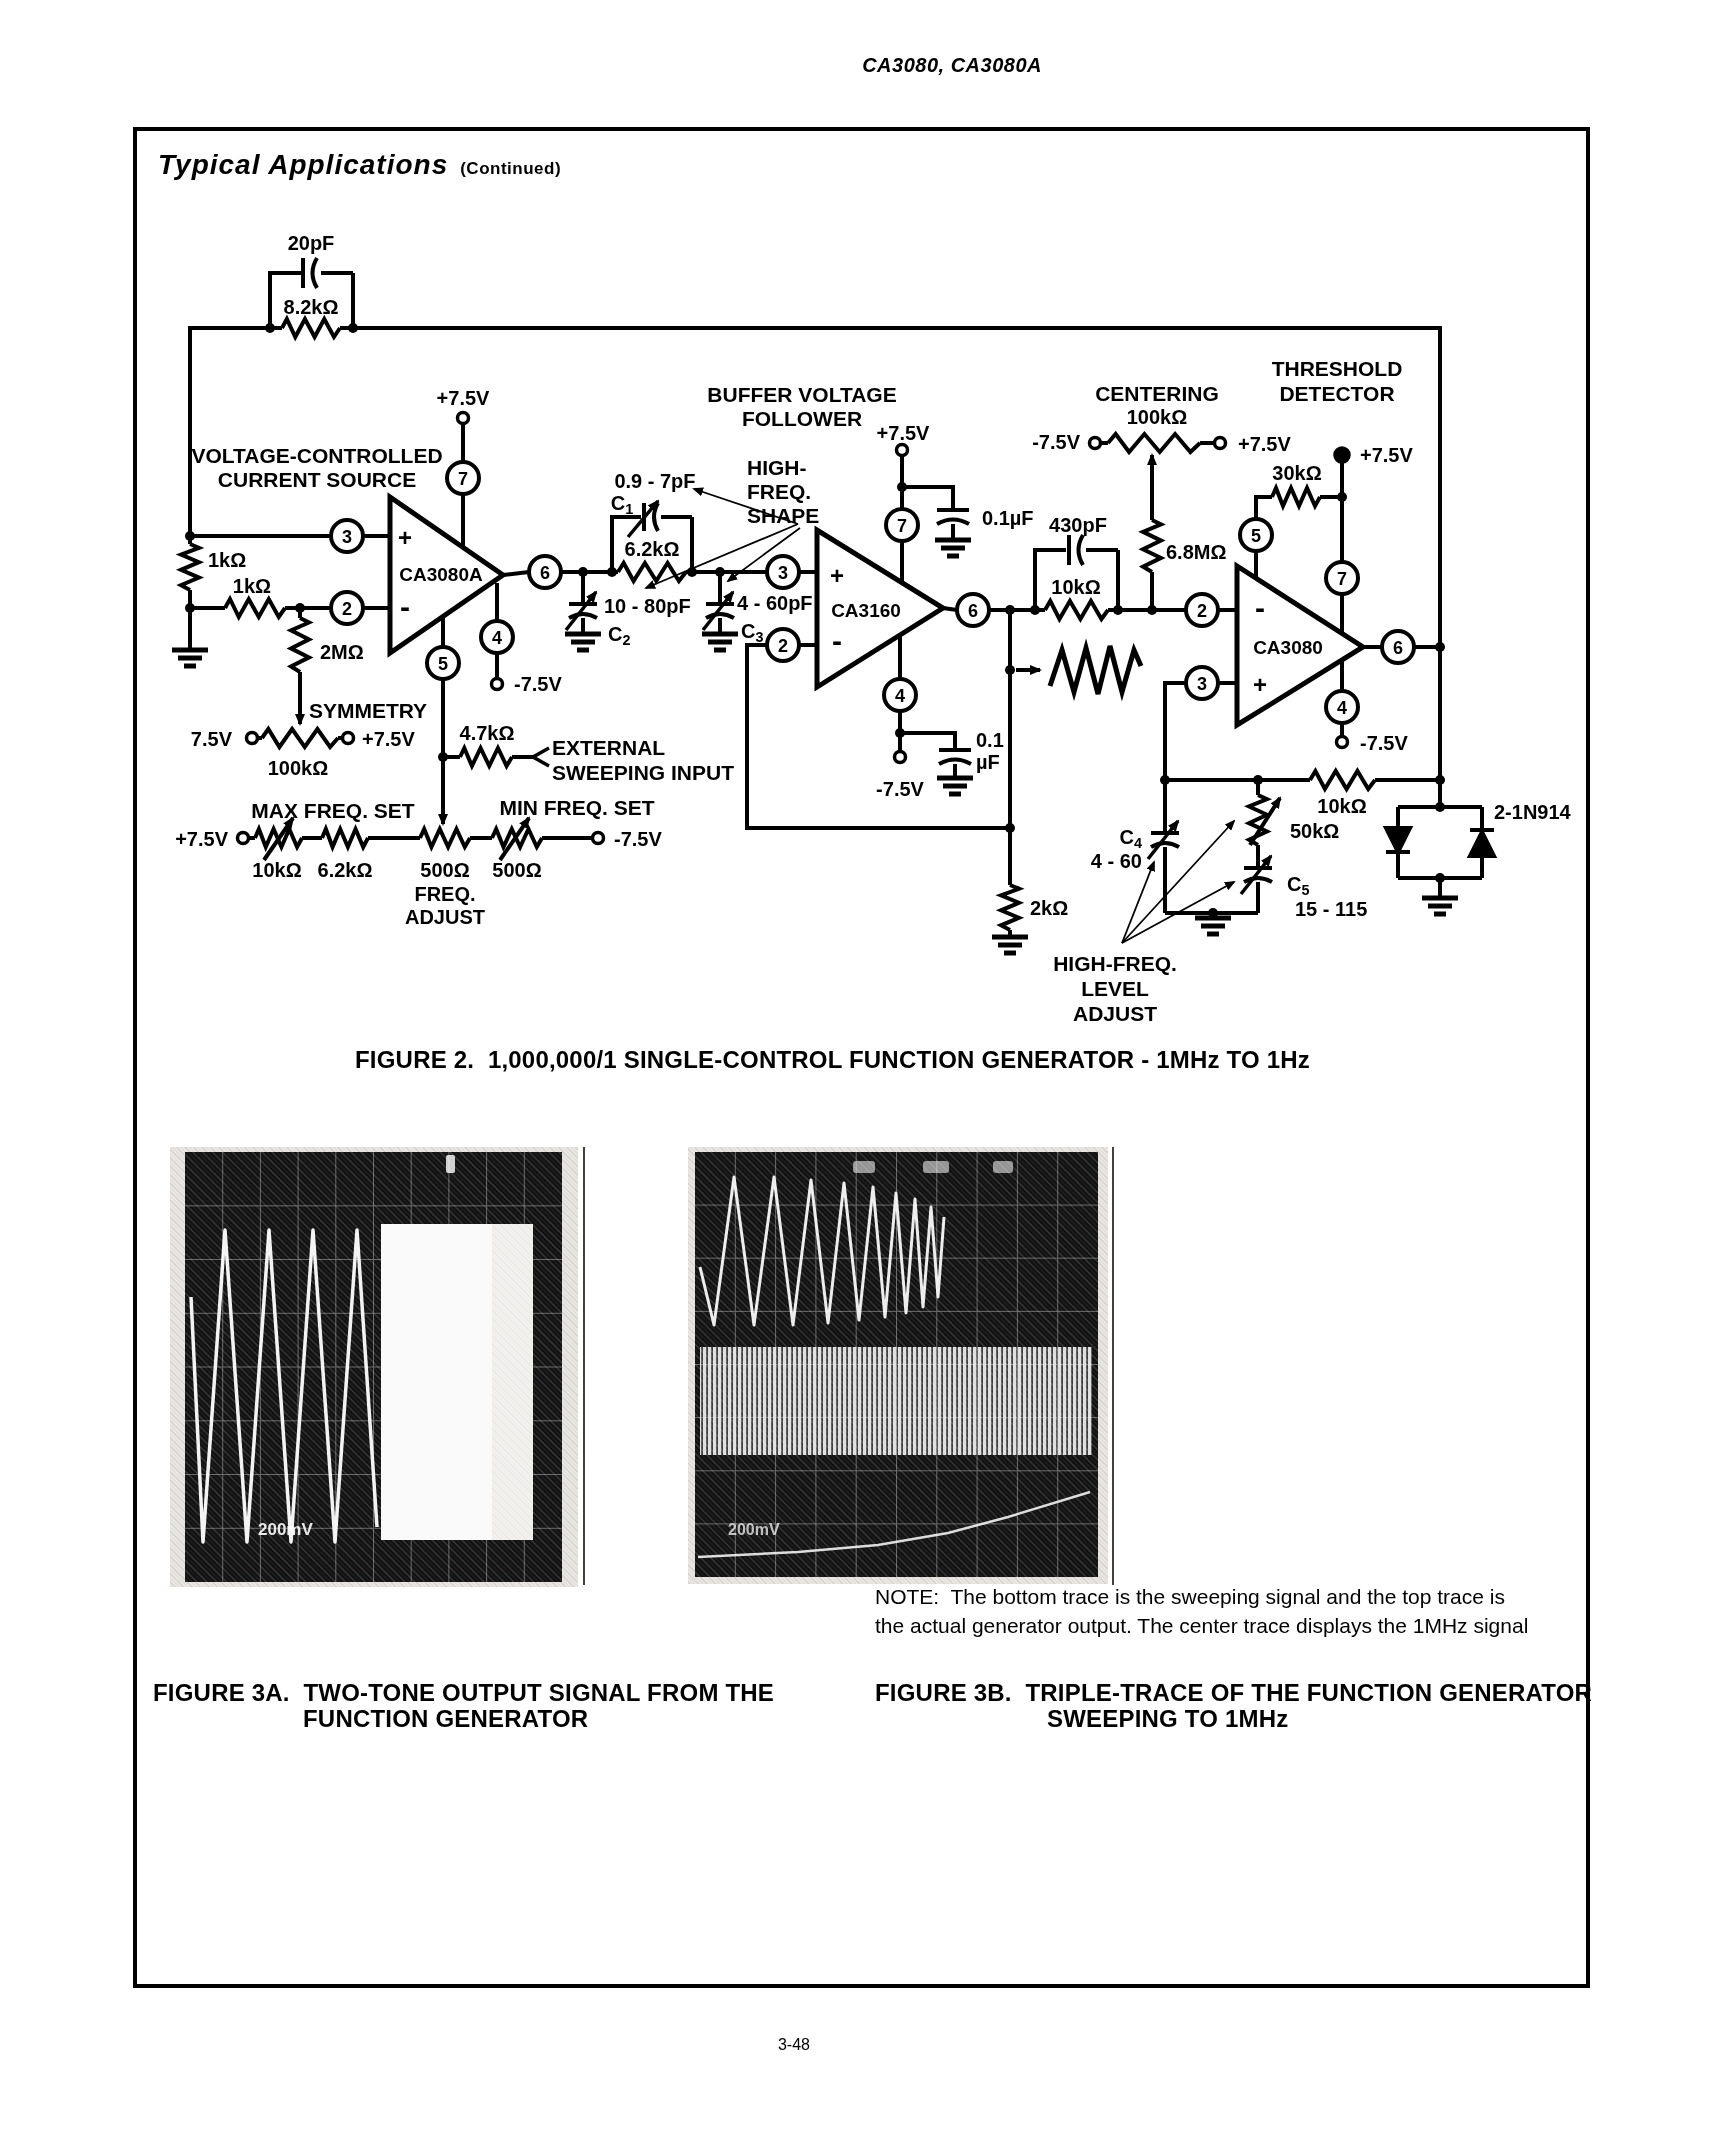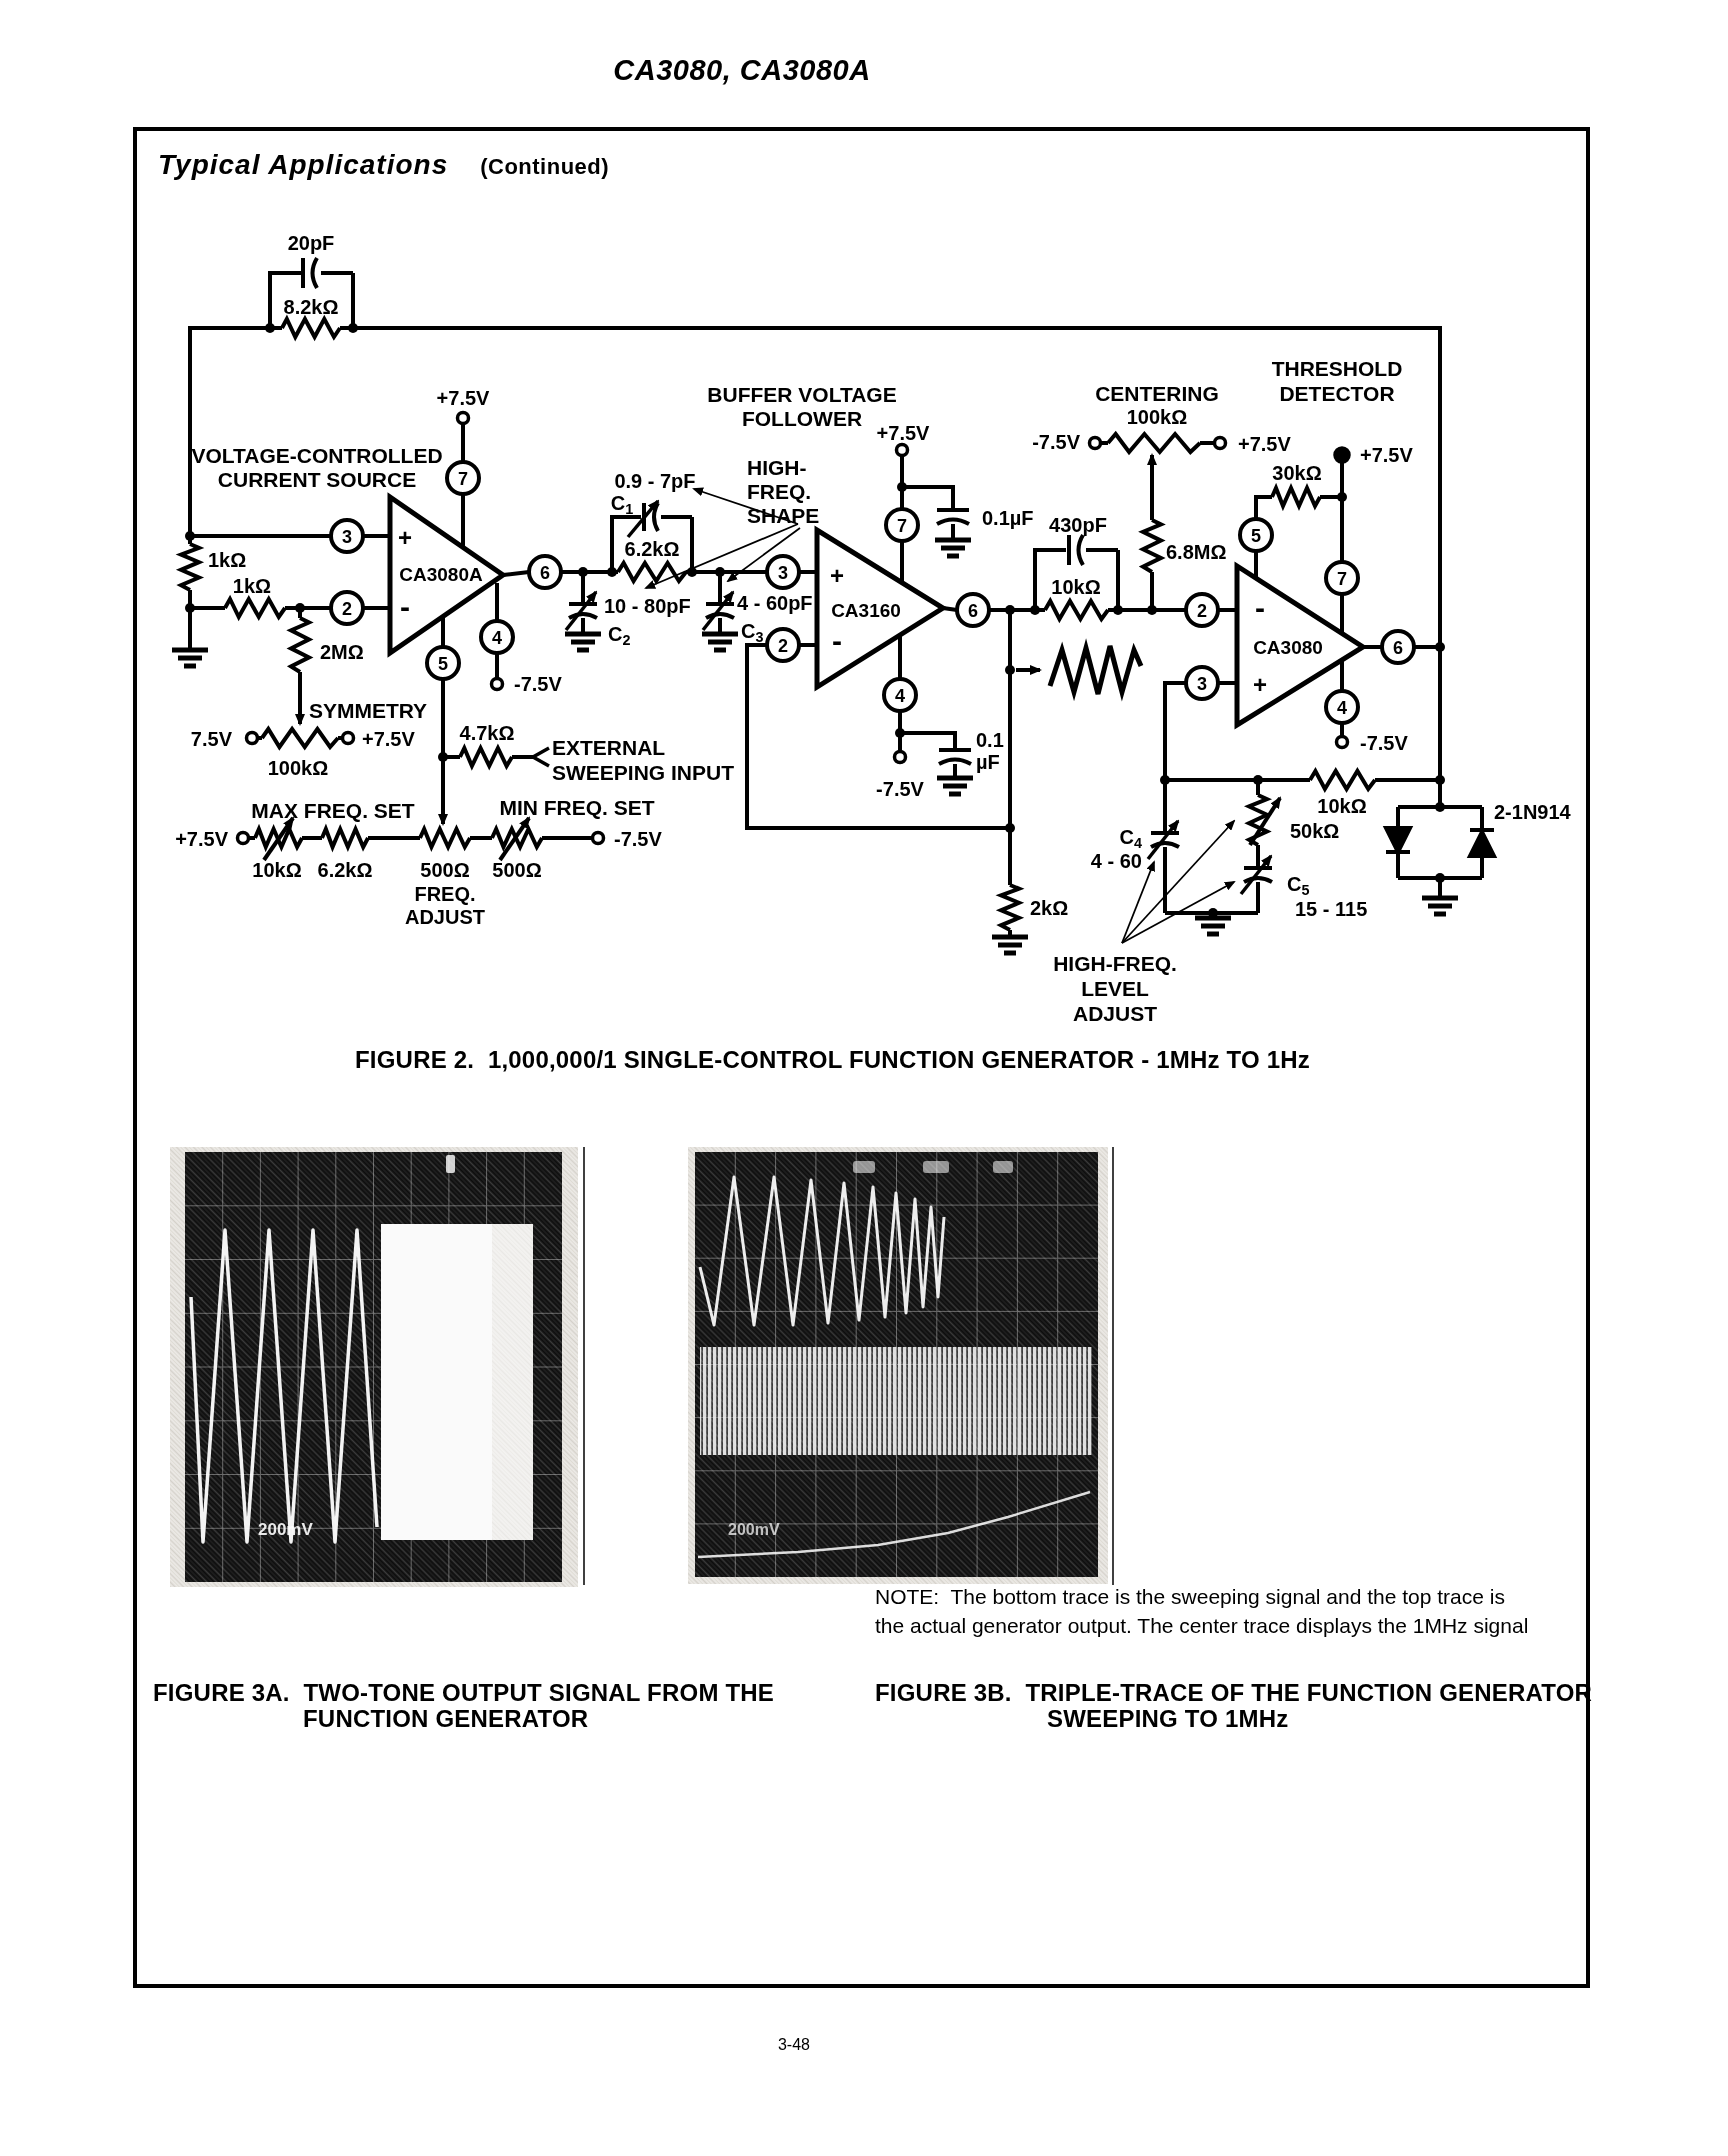--- a/index.html
+++ b/index.html
@@ -1,23 +1,23 @@
 <!DOCTYPE html>
 <html><head>
 <meta charset="utf-8">
 <style>
   html,body{margin:0;padding:0;background:#888;}
   .page{position:relative;width:1728px;height:2156px;background:#ffffff;overflow:hidden;
         font-family:"Liberation Sans","DejaVu Sans",sans-serif;color:#000;}
   .abs{position:absolute;}
-  .header-title{left:442px;top:54px;width:600px;text-align:center;
-        font-size:29px;font-weight:bold;font-style:italic;letter-spacing:.5px;}
+  .header-title{left:442px;top:54px;width:600px;text-align:right;
+        font-size:20px;font-weight:bold;font-style:italic;letter-spacing:.5px;}
   .panel-border{left:133px;top:127px;width:1457px;height:1861px;border:4px solid #000;box-sizing:border-box;}
   .section-title{left:158px;top:149px;font-size:28px;font-weight:bold;font-style:italic;letter-spacing:1px;}
-  .section-subtitle{font-size:22px;font-weight:bold;font-style:normal;letter-spacing:.5px;margin-left:32px;}
+  .section-subtitle{font-size:17px;font-weight:bold;font-style:normal;letter-spacing:.5px;margin-left:12px;}
   .fig-caption{font-size:24px;font-weight:bold;white-space:pre;letter-spacing:.2px;}
   .note-line{font-size:21px;white-space:pre;line-height:29px;}
   #schematic{left:0;top:0;}
   #schematic text{font-family:"Liberation Sans","DejaVu Sans",sans-serif;font-weight:bold;fill:#000;dominant-baseline:central;}
   .scope{display:block;}
   .scope text{font-family:"Liberation Sans","DejaVu Sans",sans-serif;font-weight:bold;}
   .photo-rule{width:2px;background:#000;opacity:.75;}
   .page-number{left:690px;top:2036px;width:120px;text-align:right;font-size:16px;}
 </style>
 </head>

